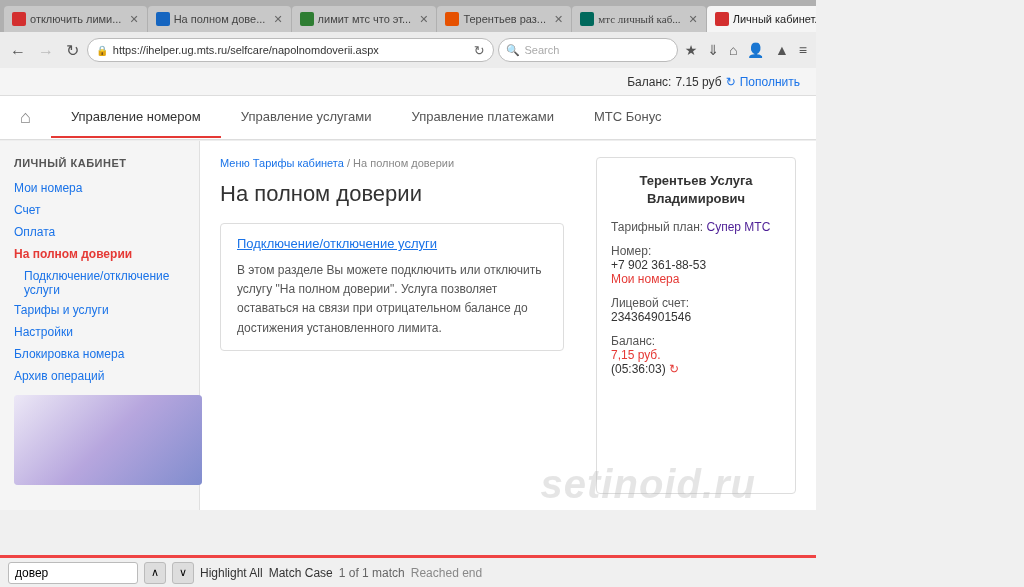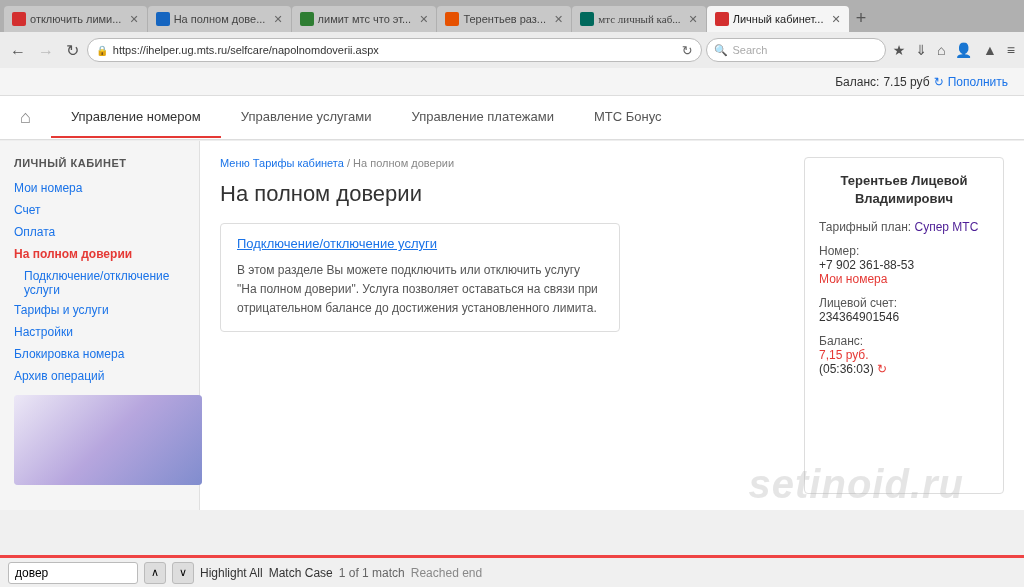--- a/index.html
+++ b/index.html
@@ -78,21 +78,21 @@
     .watermark { position: absolute; bottom: 80px; right: 60px; font-size: 40px; color: rgba(180,180,180,0.35); font-style: italic; font-weight: bold; pointer-events: none; letter-spacing: 1px; }
 
     
     .find-bar { position: absolute; bottom: 0; left: 0; right: 0; height: 32px; background: #f0f0f0; border-top: 3px solid #ef4444; display: flex; align-items: center; padding: 0 8px; gap: 6px; }
     .find-input { width: 130px; height: 22px; border: 1px solid #bbb; border-radius: 3px; padding: 0 6px; font-size: 12px; background: white; }
     .find-nav-btn { background: #ddd; border: 1px solid #bbb; width: 22px; height: 22px; border-radius: 3px; cursor: pointer; font-size: 11px; display: flex; align-items: center; justify-content: center; }
     .find-label { font-size: 12px; color: #333; cursor: pointer; }
     .find-status { font-size: 12px; color: #666; }
     .find-reached { font-size: 12px; color: #888; }
 
-    .page-wrapper { position: relative; width: 1024px; height: 587px; overflow: hidden; }
+    .page-wrapper { position: relative; width: 816px; height: 587px; overflow: hidden; }
   </style>
 </head>
 <body>
 
 <div class="page-wrapper">
 
   <div class="browser-chrome">
     <div class="tab-bar">
 
       <div id="tabs-container" style="display:flex;gap:1px;align-items:flex-end;">
@@ -202,21 +202,21 @@
             <span>На полном доверии</span>
           </div>
           <div class="page-title">На полном доверии</div>
           <div class="service-box">
             <a class="service-link" href="#">Подключение/отключение услуги</a>
             <p class="service-desc">В этом разделе Вы можете подключить или отключить услугу "На полном доверии". Услуга позволяет оставаться на связи при отрицательном балансе до достижения установленного лимита.</p>
           </div>
         </div>
 
         <div class="user-card">
-          <div class="user-name">Терентьев Лицевой Владимирович</div>
+          <div class="user-name">Терентьев Услуга Владимирович</div>
           <div class="user-field">
             <span class="user-field-label">Тарифный план:</span>
             <span class="user-field-link" style="color:#4c1d95;">Супер МТС</span>
           </div>
           <div class="user-field">
             <div class="user-field-label">Номер:</div>
             <div class="user-field-value">+7 902 361-88-53</div>
             <a class="user-field-link" href="#">Мои номера</a>
           </div>
           <div class="user-field">

